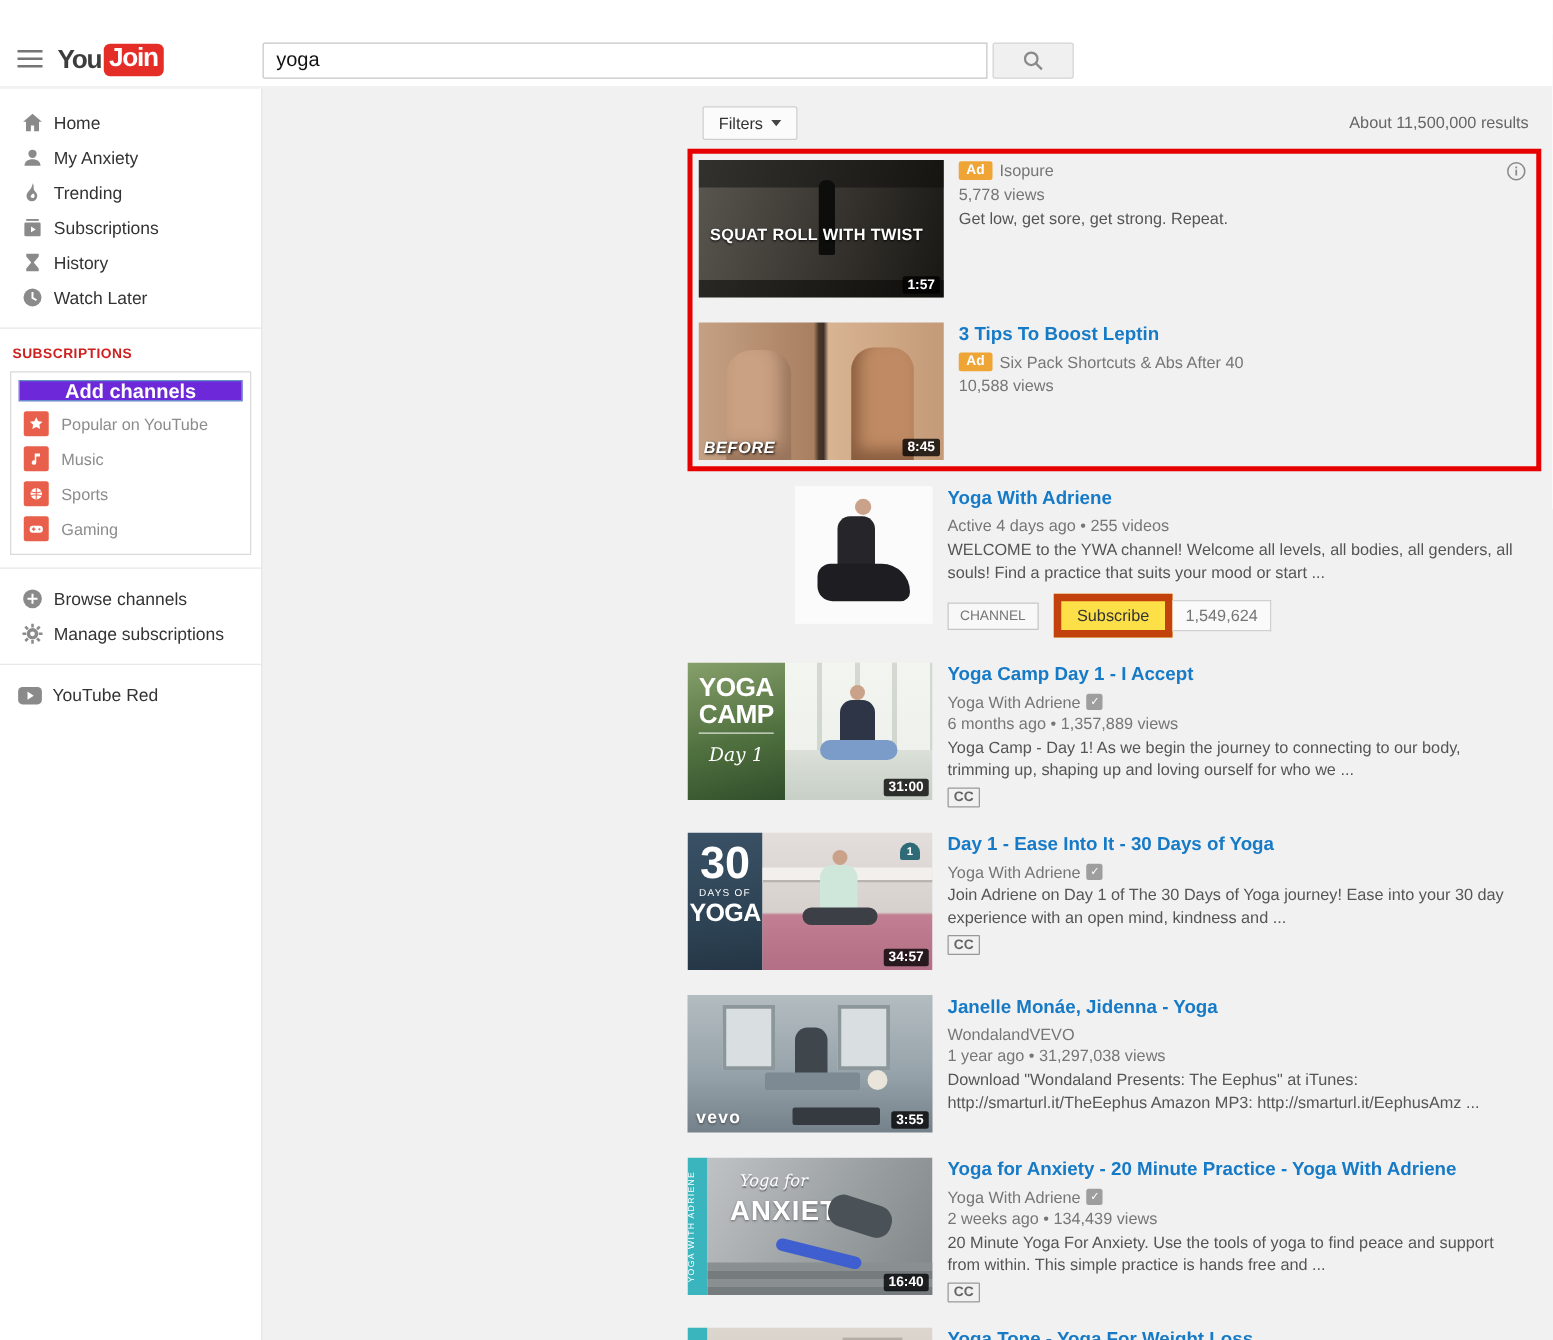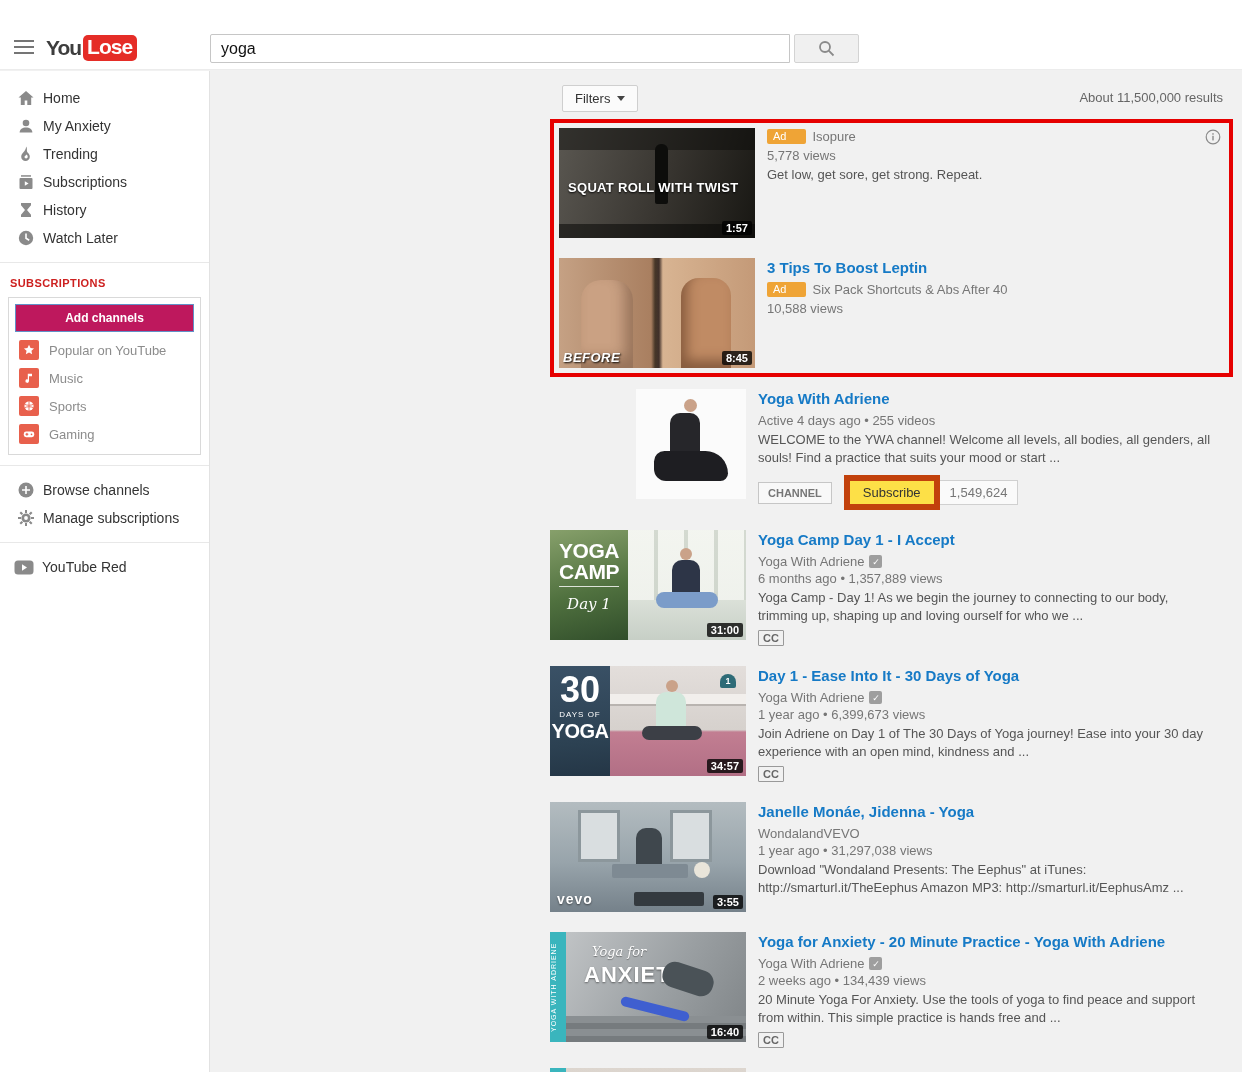--- a/index.html
+++ b/index.html
@@ -19,21 +19,21 @@
 
   
   .sidebar { position:absolute; top:43px; left:0; width:210px; height:1029px; background:#fff; border-right:1px solid #e2e2e2; }
   .nav { padding-top:13px; }
   .nav-item { display:flex; align-items:center; height:28px; padding-left:16px; cursor:pointer; }
   .nav-item .nicon { width:20px; height:20px; margin-right:7px; display:flex; align-items:center; justify-content:center; flex:none; }
   .nav-item .nlabel { font-size:14px; color:#333; }
   .divider { border-top:1px solid #e8e8e8; margin:10px 0; }
   .subs-header { font-size:11px; font-weight:bold; color:#cd201f; letter-spacing:.4px; padding:4px 0 6px 10px; }
   .subs-box { margin:2px 8px 0 8px; border:1px solid #d9d9d9; background:#fff; padding:6px; }
-  .add-channels { display:block; width:100%; height:28px; background:#be185d; border:1px solid #6191c8; color:#fff; font-size:12px; font-weight:bold; cursor:pointer; font-family:inherit; margin-bottom:4px; }
+  .add-channels { display:block; width:100%; height:17px; background:#6d28d9; border:1px solid #6191c8; color:#fff; font-size:16px; font-weight:bold; cursor:pointer; font-family:inherit; margin-bottom:4px; }
   .chan-item { display:flex; align-items:center; height:28px; padding-left:4px; cursor:pointer; }
   .chan-icon { width:20px; height:20px; border-radius:2px; background:#e8604c; margin-right:10px; display:flex; align-items:center; justify-content:center; flex:none; }
   .chan-label { font-size:13px; color:#8c8c8c; }
   .red-item { display:flex; align-items:center; height:28px; padding-left:14px; cursor:pointer; }
   .red-item .nicon { width:22px; margin-right:6px; display:flex; align-items:center; }
   .red-item .nlabel { font-size:14px; color:#333; }
 
   
   .content { position:absolute; top:43px; left:211px; width:1031px; height:1029px; background:#f1f1f1; }
   .results-col { position:absolute; left:339px; top:0; width:683px; }
@@ -45,31 +45,31 @@
   .ad-box { position:relative; border:4px solid #e60000; padding:5px; margin:0 0 12px 0; }
   .info-icon { position:absolute; top:6px; right:8px; cursor:pointer; }
 
   .row { display:flex; margin-bottom:20px; }
   .ad-box .row:last-child { margin-bottom:0; }
   .ad-box .row:first-child { margin-bottom:18px; }
   .thumb { position:relative; width:196px; height:110px; flex:none; margin-right:12px; overflow:hidden; cursor:pointer; }
   .rtext { width:463px; padding-top:1px; }
   .rtitle { font-size:15px; font-weight:bold; color:#167ac6; margin-bottom:5px; cursor:pointer; line-height:1.2; }
   .adline { display:flex; align-items:center; margin-bottom:4px; }
-  .ad-badge { background:#efa436; color:#fff; font-size:11px; font-weight:normal; border-radius:2px; padding:1px 20px 2px 6px; margin-right:6px; }
+  .ad-badge { background:#efa436; color:#fff; font-size:11px; font-weight:bold; border-radius:2px; padding:1px 6px 2px 6px; margin-right:6px; }
   .meta { font-size:13px; color:#767676; margin-bottom:3px; }
   .byline { font-size:13px; color:#767676; margin-bottom:2px; display:flex; align-items:center; }
   .desc { font-size:13px; color:#555; line-height:1.35; }
   .dur { position:absolute; right:3px; bottom:3px; background:rgba(0,0,0,.78); color:#fff; font-size:11px; font-weight:bold; padding:1px 4px; border-radius:2px; }
   .verified { display:inline-flex; align-items:center; justify-content:center; width:13px; height:13px; background:#9e9e9e; border-radius:2px; color:#fff; font-size:9px; margin-left:5px; flex:none; }
   .verified::before { content:"\2713"; }
   .cc-badge { display:inline-block; border:1px solid #999; color:#666; font-size:11px; font-weight:bold; padding:1px 4px; margin-top:6px; border-radius:1px; }
 
   .chan-actions { display:flex; align-items:center; margin-top:9px; }
-  .channel-badge { border:1px solid #c6c6c6; background:#f8f8f8; color:#767676; font-size:11px; padding:4px 9px; margin-right:12px;font-weight:bold; }
+  .channel-badge { border:1px solid #c6c6c6; background:#f8f8f8; color:#767676; font-size:11px; padding:4px 9px; margin-right:12px; }
   .subscribe-btn { border:6px solid #c2410c; background:#fde047; color:#333; font-size:13px; padding:4px 13px; cursor:pointer; font-family:inherit; }
   .sub-count { border:1px solid #d0d0d0; border-left:none; background:#fafafa; color:#767676; font-size:13px; padding:4px 10px; }
 
   
   .t-squat { background:linear-gradient(105deg,#5a5751 0%,#37342f 55%,#181713 100%); }
   .t-squat .band { position:absolute; top:0; left:0; right:0; height:22px; background:rgba(12,12,9,.5); }
   .t-squat .fig { position:absolute; left:96px; top:16px; width:13px; height:60px; background:#0d0d0b; border-radius:6px 6px 2px 2px; }
   .t-squat .floor { position:absolute; bottom:0; left:0; right:0; height:14px; background:rgba(8,8,6,.55); }
   .squat-text { position:absolute; left:9px; top:52px; color:#fff; font-weight:bold; font-size:13px; letter-spacing:.3px; text-shadow:0 1px 2px #000; }
 
@@ -137,21 +137,21 @@
 <div id="app">
 
   <div class="topbar">
     <div class="hamburger">
         <div></div>
         <div></div>
         <div></div>
       </div>
     <div class="logo">
       <span class="logo-you">You</span>
-      <span class="logo-tube">Lose</span>
+      <span class="logo-tube">Join</span>
     </div>
     <input class="search-input" type="text" value="yoga" style="">
     <div class="search-btn">
       <span>
         <svg width="17" height="17" viewBox="0 0 17 17">
             <circle cx="7" cy="7" r="5" fill="none" stroke="#8a8a8a" stroke-width="1.8"></circle>
             <path d="M10.7 10.7L15.5 15.5" stroke="#8a8a8a" stroke-width="1.8"></path>
           </svg>
       </span>
     </div>
@@ -411,21 +411,20 @@
             <div class="heart">1</div>
           </div>
           <span class="dur">34:57</span>
         </div>
         <div class="rtext">
           <div class="rtitle">Day 1 - Ease Into It - 30 Days of Yoga</div>
           <div class="byline">
             <span>Yoga With Adriene</span>
             <span class="verified"></span>
           </div>
-          <div class="meta">1 year ago  •  6,399,673 views</div>
           <div class="desc">Join Adriene on Day 1 of The 30 Days of Yoga journey! Ease into your 30 day experience with an open mind, kindness and ...</div>
           <span class="cc-badge">CC</span>
         </div>
       </div>
 
       <div class="row">
         <div class="thumb t-vevo">
           <div class="win1"></div>
           <div class="win2"></div>
           <div class="figure"></div>

